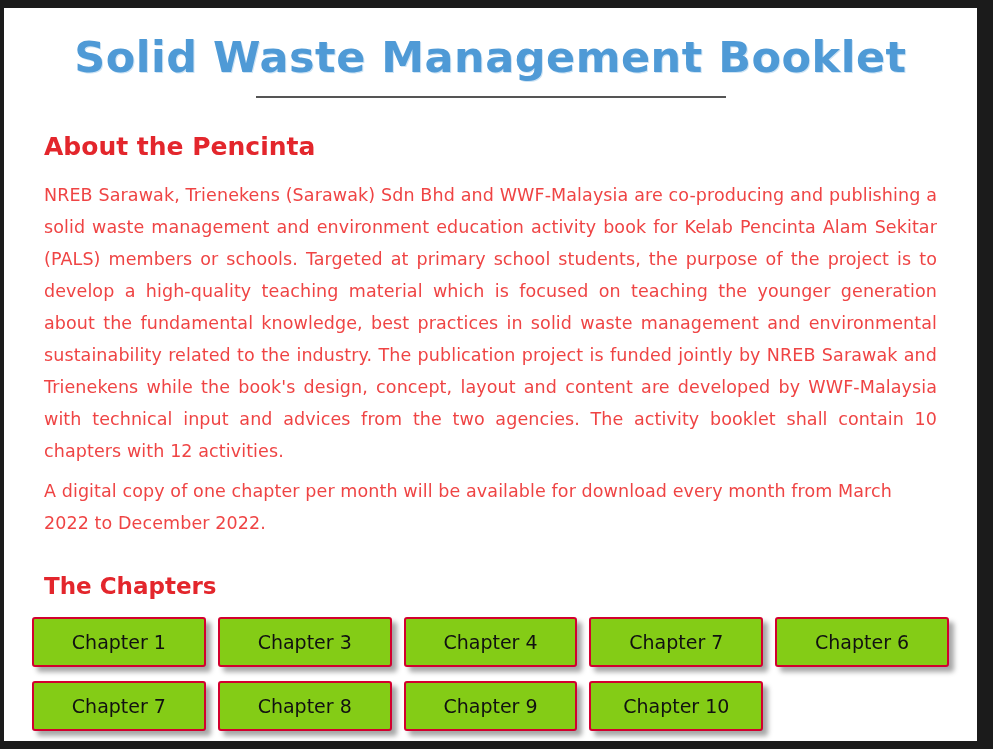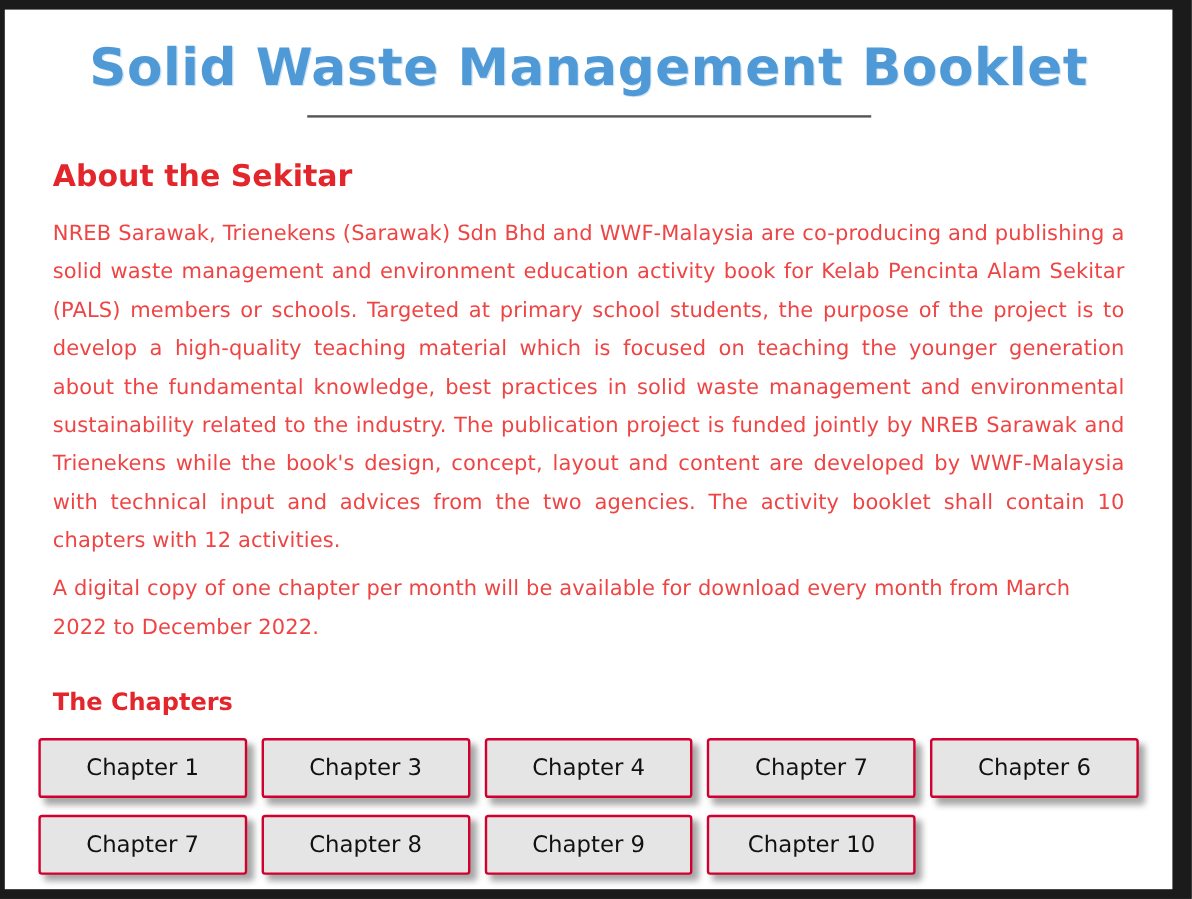--- a/index.html
+++ b/index.html
@@ -53,54 +53,54 @@
     margin: 18px 40px 0 40px;
     letter-spacing: 0.1px;
   }
   .body-text.second {
     margin-top: 8px;
     text-align: left;
   }
   .chapters-heading {
     color: #e3262c;
     font-weight: bold;
-    font-size: 20px;
+    font-size: 23px;
     margin: 34px 0 0 40px;
   }
   .chapter-grid {
     margin: 18px 28px 0 28px;
     display: grid;
     grid-template-columns: repeat(5, 1fr);
     grid-auto-rows: 50px;
     column-gap: 12px;
     row-gap: 14px;
   }
   .chapter-btn {
-    background: #e5e5e5;
+    background: #84cc16;
     border: 2px solid #d2002e;
     border-radius: 3px;
     display: flex;
     align-items: center;
     justify-content: center;
     color: #111;
     font-size: 19px;
     box-shadow: 5px 5px 5px rgba(0,0,0,0.35);
     cursor: pointer;
     user-select: none;
   }
 </style>
 </head>
 <body>
 
 <div class="page">
 
   <h1 class="title">Solid Waste Management Booklet</h1>
   <div class="title-rule"></div>
 
-  <h2 class="section-heading">About the Sekitar</h2>
+  <h2 class="section-heading">About the Pencinta</h2>
 
   <p class="body-text">NREB Sarawak, Trienekens (Sarawak) Sdn Bhd and WWF-Malaysia are co-producing and publishing a solid waste management and environment education activity book for Kelab Pencinta Alam Sekitar (PALS) members or schools. Targeted at primary school students, the purpose of the project is to develop a high-quality teaching material which is focused on teaching the younger generation about the fundamental knowledge, best practices in solid waste management and environmental sustainability related to the industry. The publication project is funded jointly by NREB Sarawak and Trienekens while the book's design, concept, layout and content are developed by WWF-Malaysia with technical input and advices from the two agencies. The activity booklet shall contain 10 chapters with 12 activities.</p>
 
   <p class="body-text second">A digital copy of one chapter per month will be available for download every month from March 2022 to December 2022.</p>
 
   <h2 class="chapters-heading">The Chapters</h2>
 
   <div class="chapter-grid">
     <div class="chapter-btn">Chapter 1</div>
     <div class="chapter-btn">Chapter 3</div>

